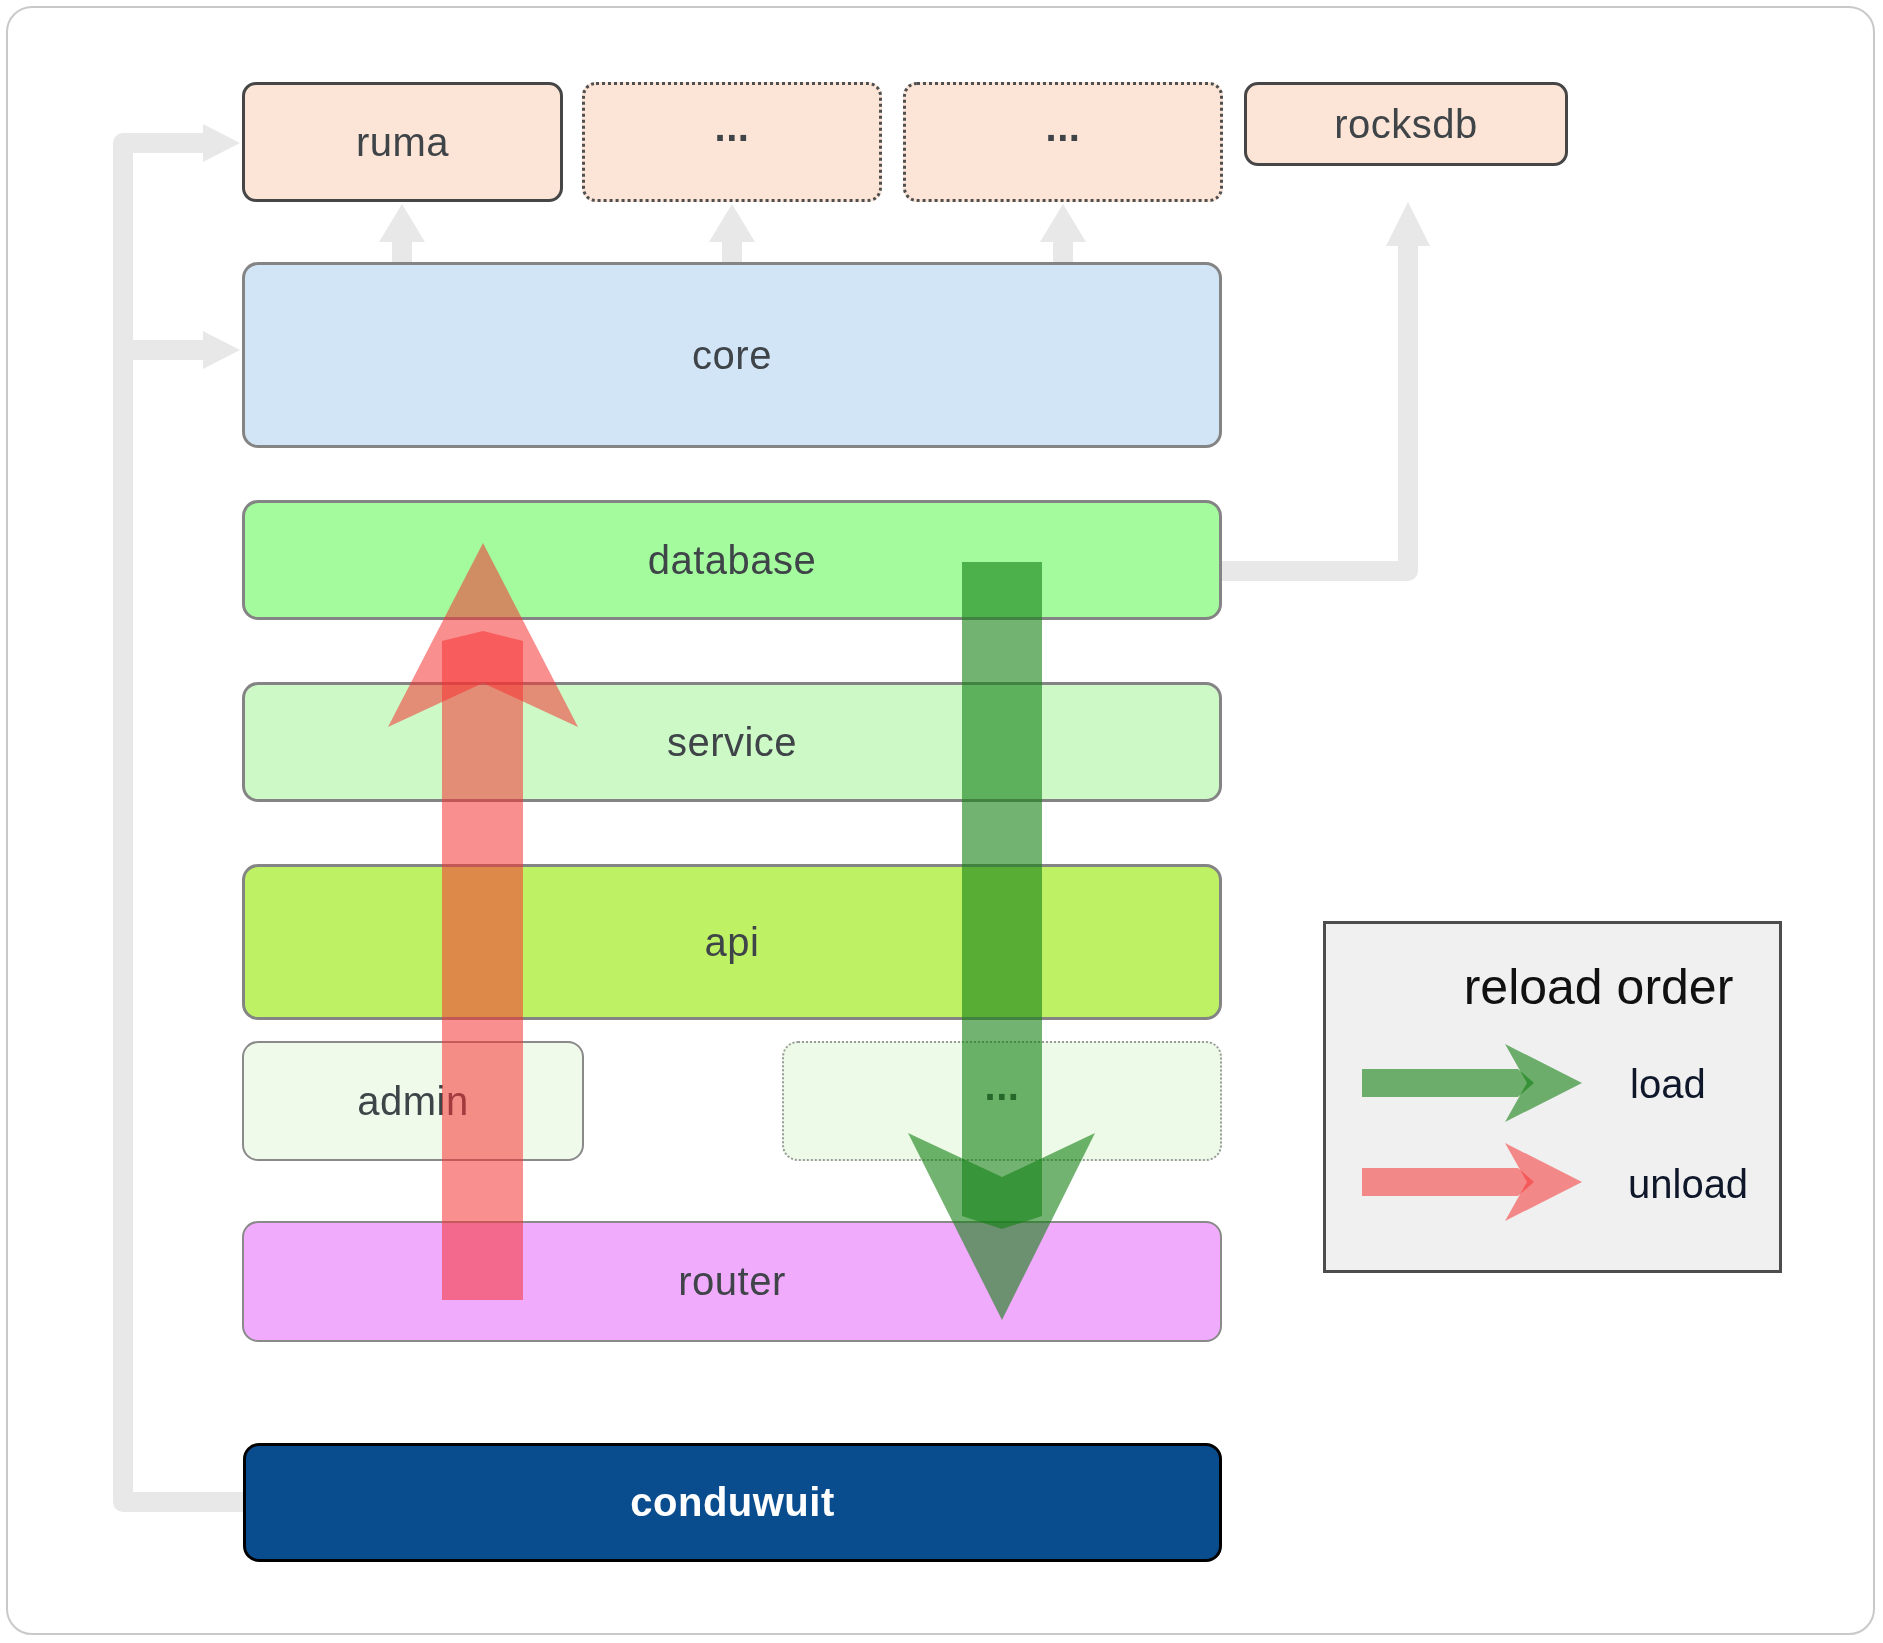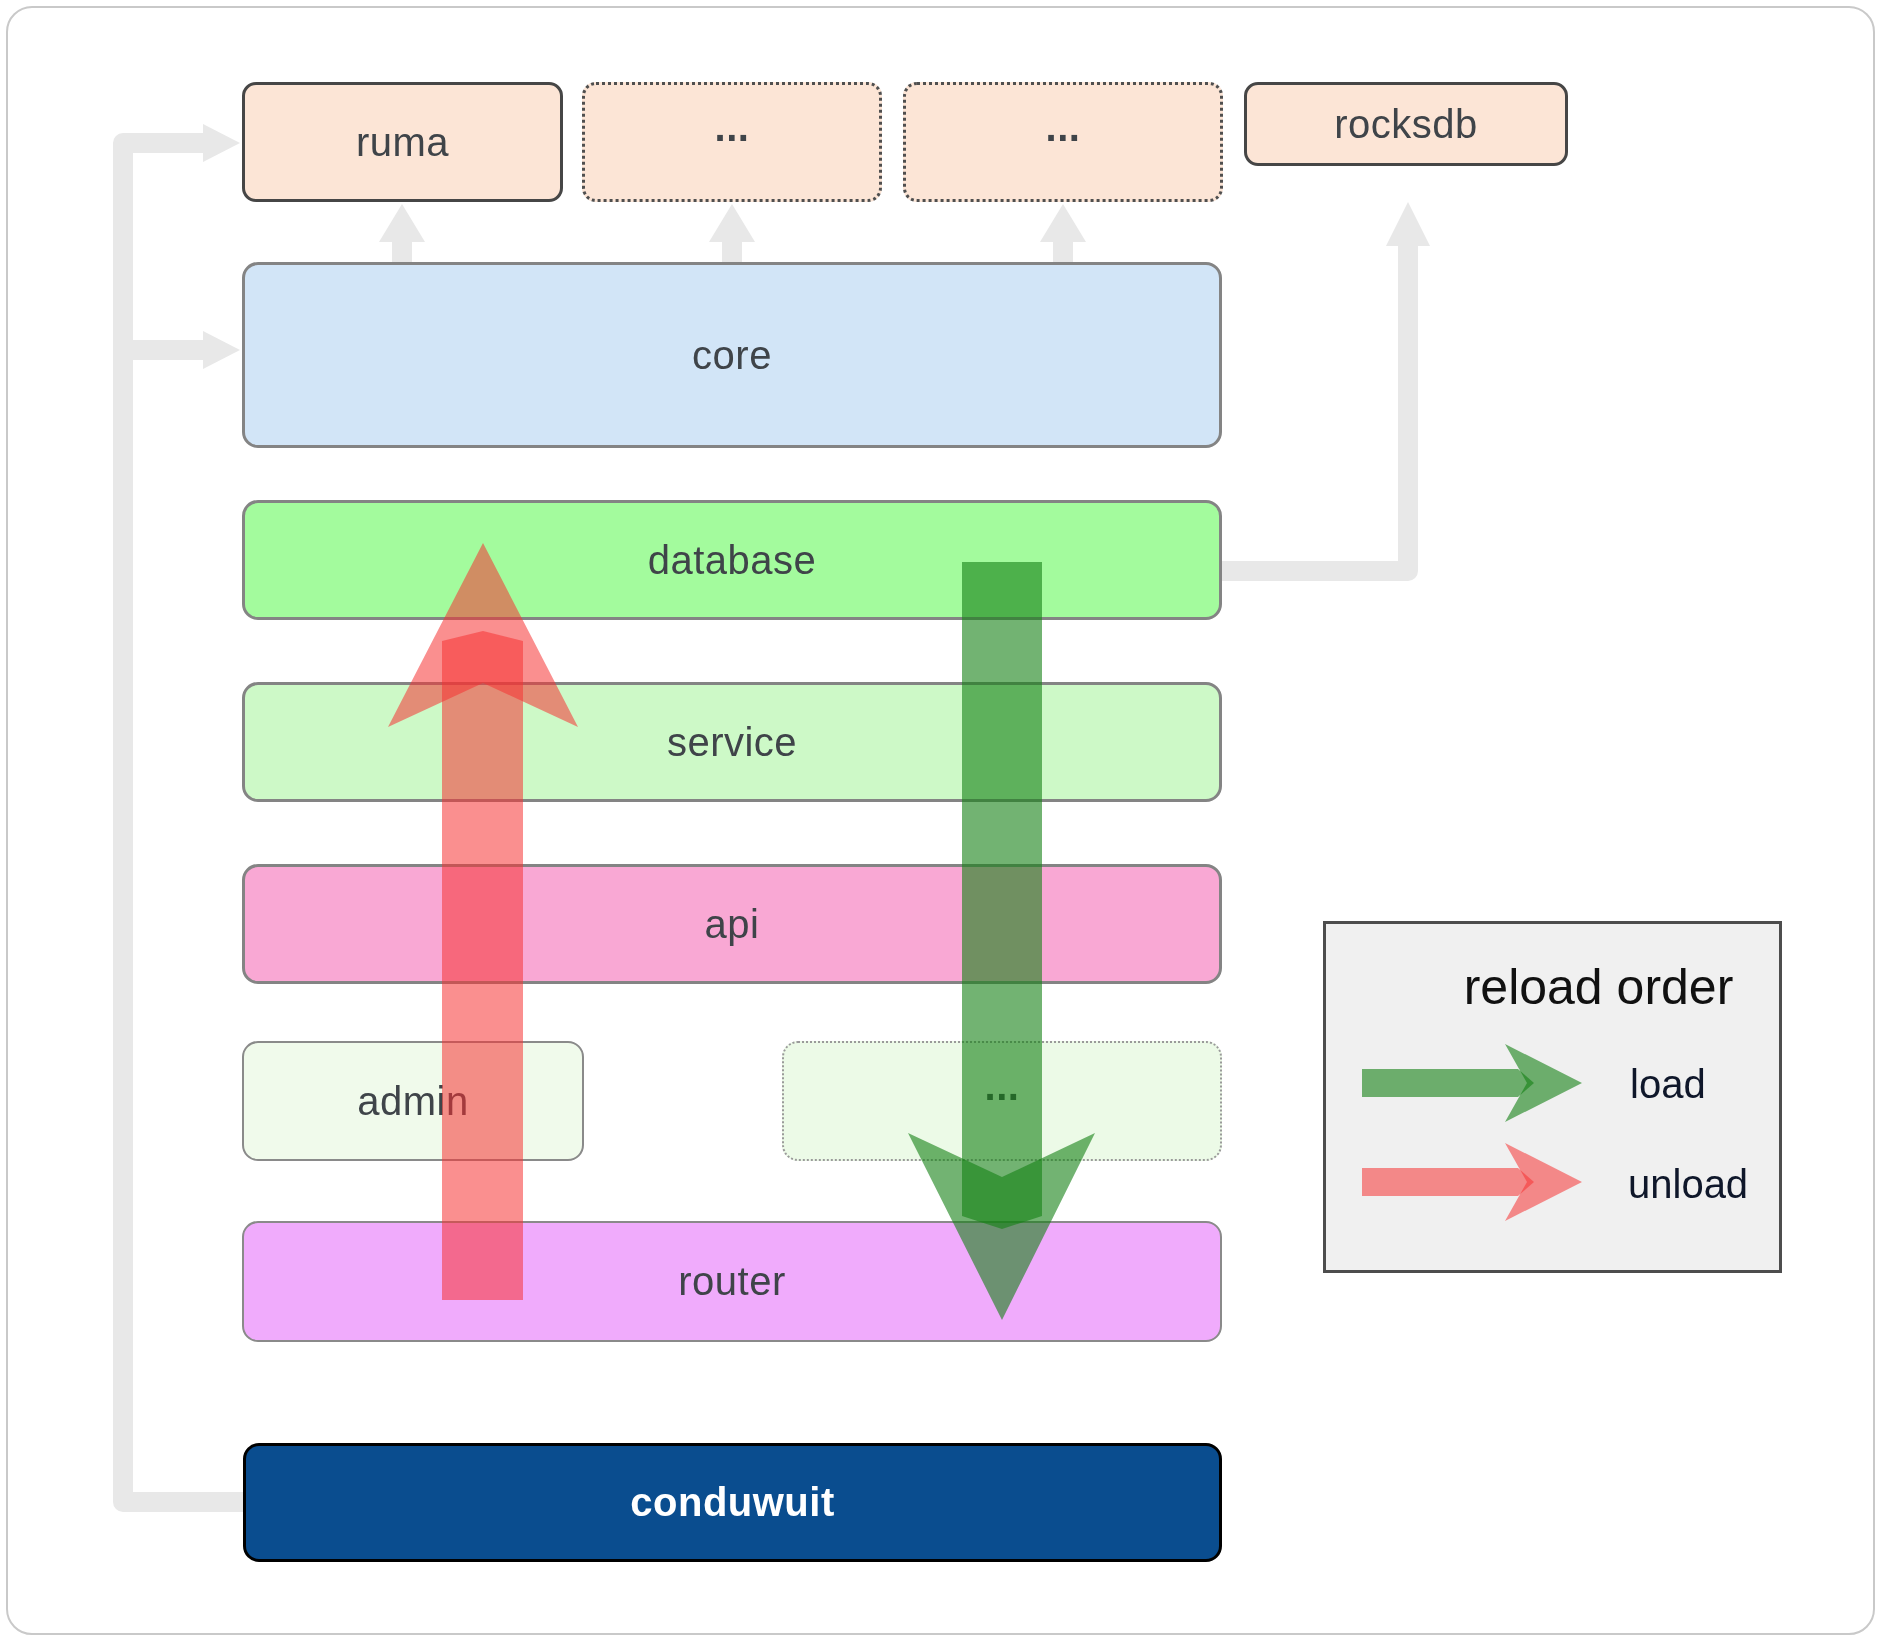--- a/index.html
+++ b/index.html
@@ -13,21 +13,21 @@
   .dots{font-size:46px;font-weight:700;letter-spacing:3px;transform:translateY(-34%);color:#3d4242;}
   
   #box-ruma{left:242px;top:82px;width:321px;height:120px;background:#fce5d6;border:3px solid #464646;border-radius:14px;}
   #box-dots1{left:582px;top:82px;width:300px;height:120px;background:#fce5d6;border:3px dotted #4f4f4f;border-radius:14px;}
   #box-dots2{left:903px;top:82px;width:320px;height:120px;background:#fce5d6;border:3px dotted #4f4f4f;border-radius:14px;}
   #box-rocksdb{left:1244px;top:82px;width:324px;height:84px;background:#fce5d6;border:3px solid #464646;border-radius:14px;}
   
   #box-core{left:242px;top:262px;width:980px;height:186px;background:#d2e5f7;border:3px solid #848484;}
   #box-database{left:242px;top:500px;width:980px;height:120px;background:#a3fb9d;border:3px solid #848484;}
   #box-service{left:242px;top:682px;width:980px;height:120px;background:#cdf9c7;border:3px solid #848484;}
-  #box-api{left:242px;top:864px;width:980px;height:120px;background:#f9a8d4;border:3px solid #848484;}
+  #box-api{left:242px;top:864px;width:980px;height:156px;background:#bef264;border:3px solid #848484;}
   #box-admin{left:242px;top:1041px;width:342px;height:120px;background:#f0faeb;border:2px solid #8a8a8a;}
   #box-dots3{left:782px;top:1041px;width:440px;height:120px;background:#ecfae7;border:2px dotted #9a9a9a;}
   #box-router{left:242px;top:1221px;width:980px;height:121px;background:#f0abfc;border:2px solid #8a8a8a;}
   #box-conduwuit{left:243px;top:1443px;width:979px;height:119px;background:#0a4d8f;border:3px solid #000000;border-radius:16px;}
   #box-conduwuit .lbl{color:#ffffff;font-weight:700;}
   
   #legend{position:absolute;left:1323px;top:921px;width:459px;height:352px;background:#f0f0f0;border:3px solid #4d4d4d;box-sizing:border-box;z-index:2;}
   #legend-title{position:absolute;left:0;top:34px;width:100%;text-align:center;font-size:50px;color:#111111;padding-left:46px;}
   .legend-label{position:absolute;font-size:40px;color:#0f172a;}
   #legend-load-label{left:304px;top:138px;}

